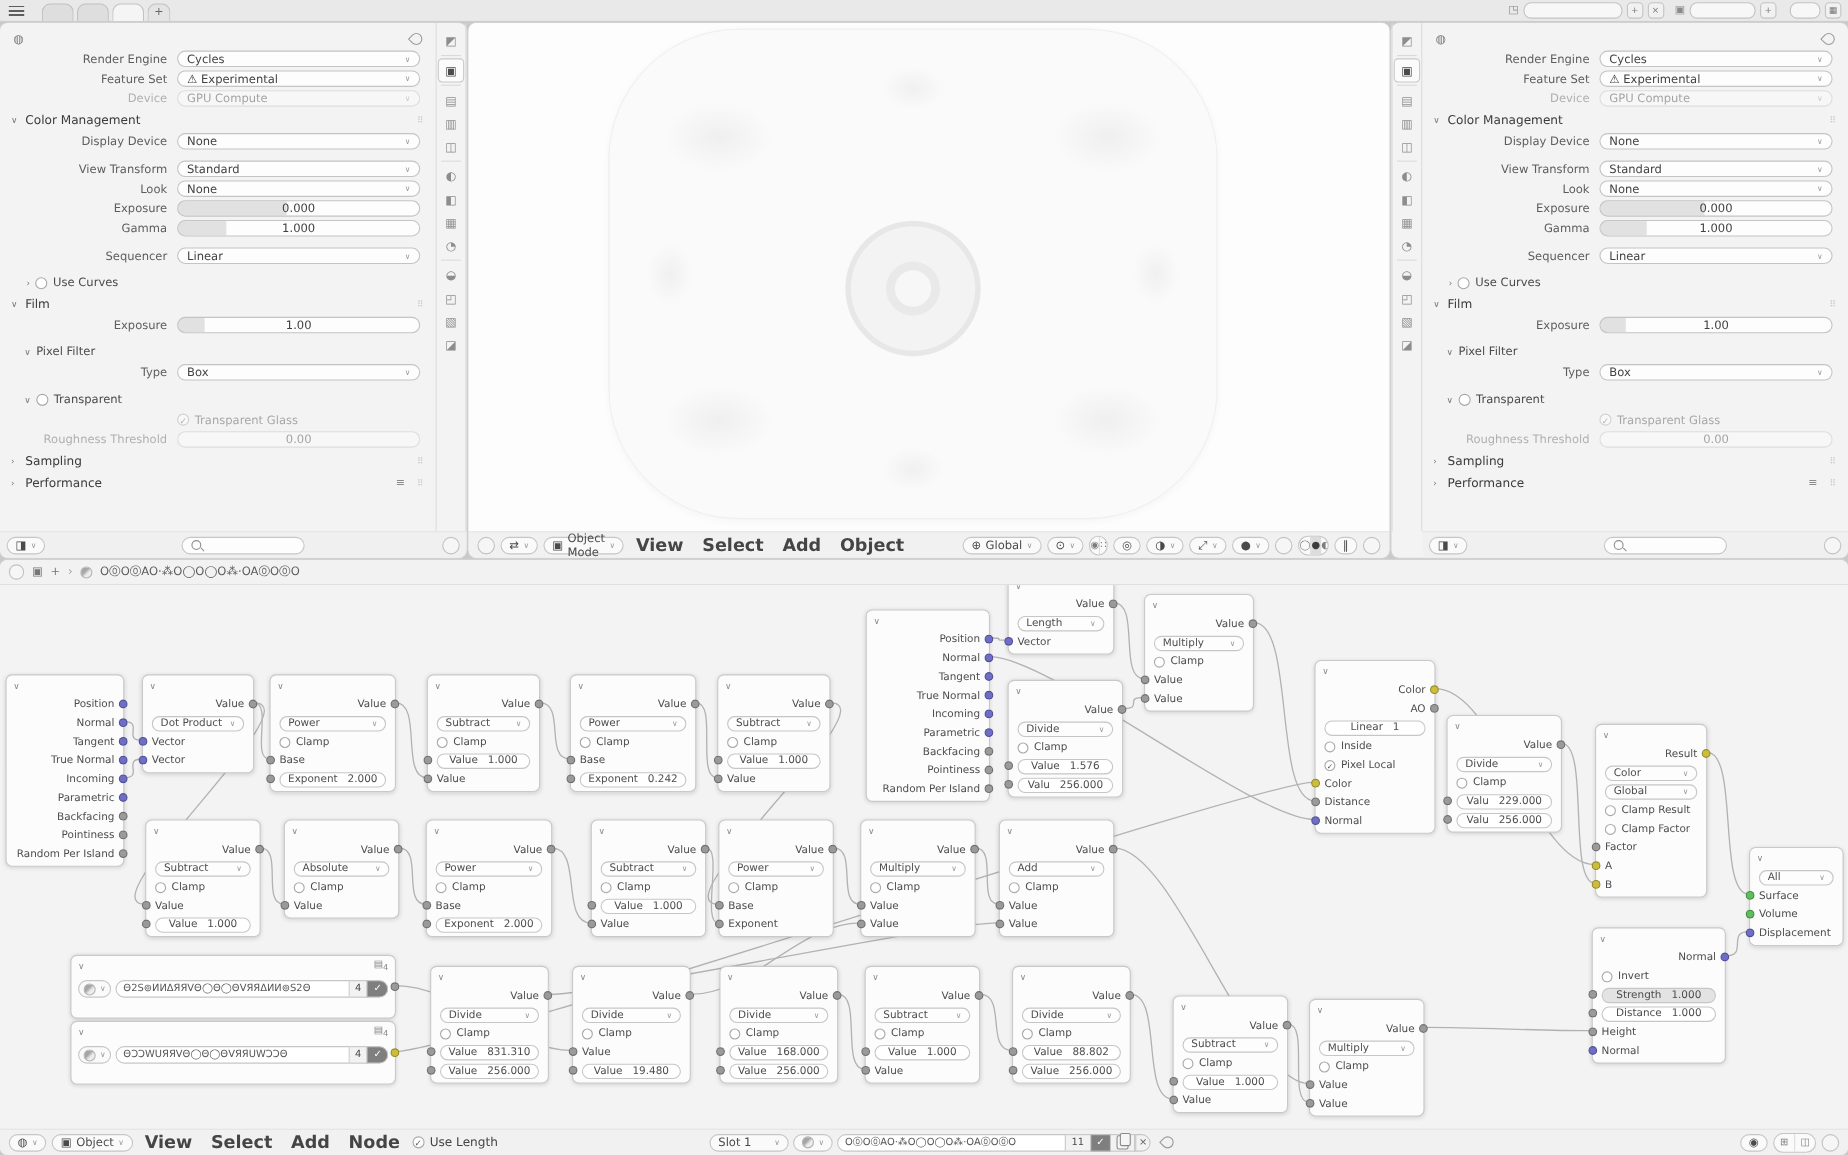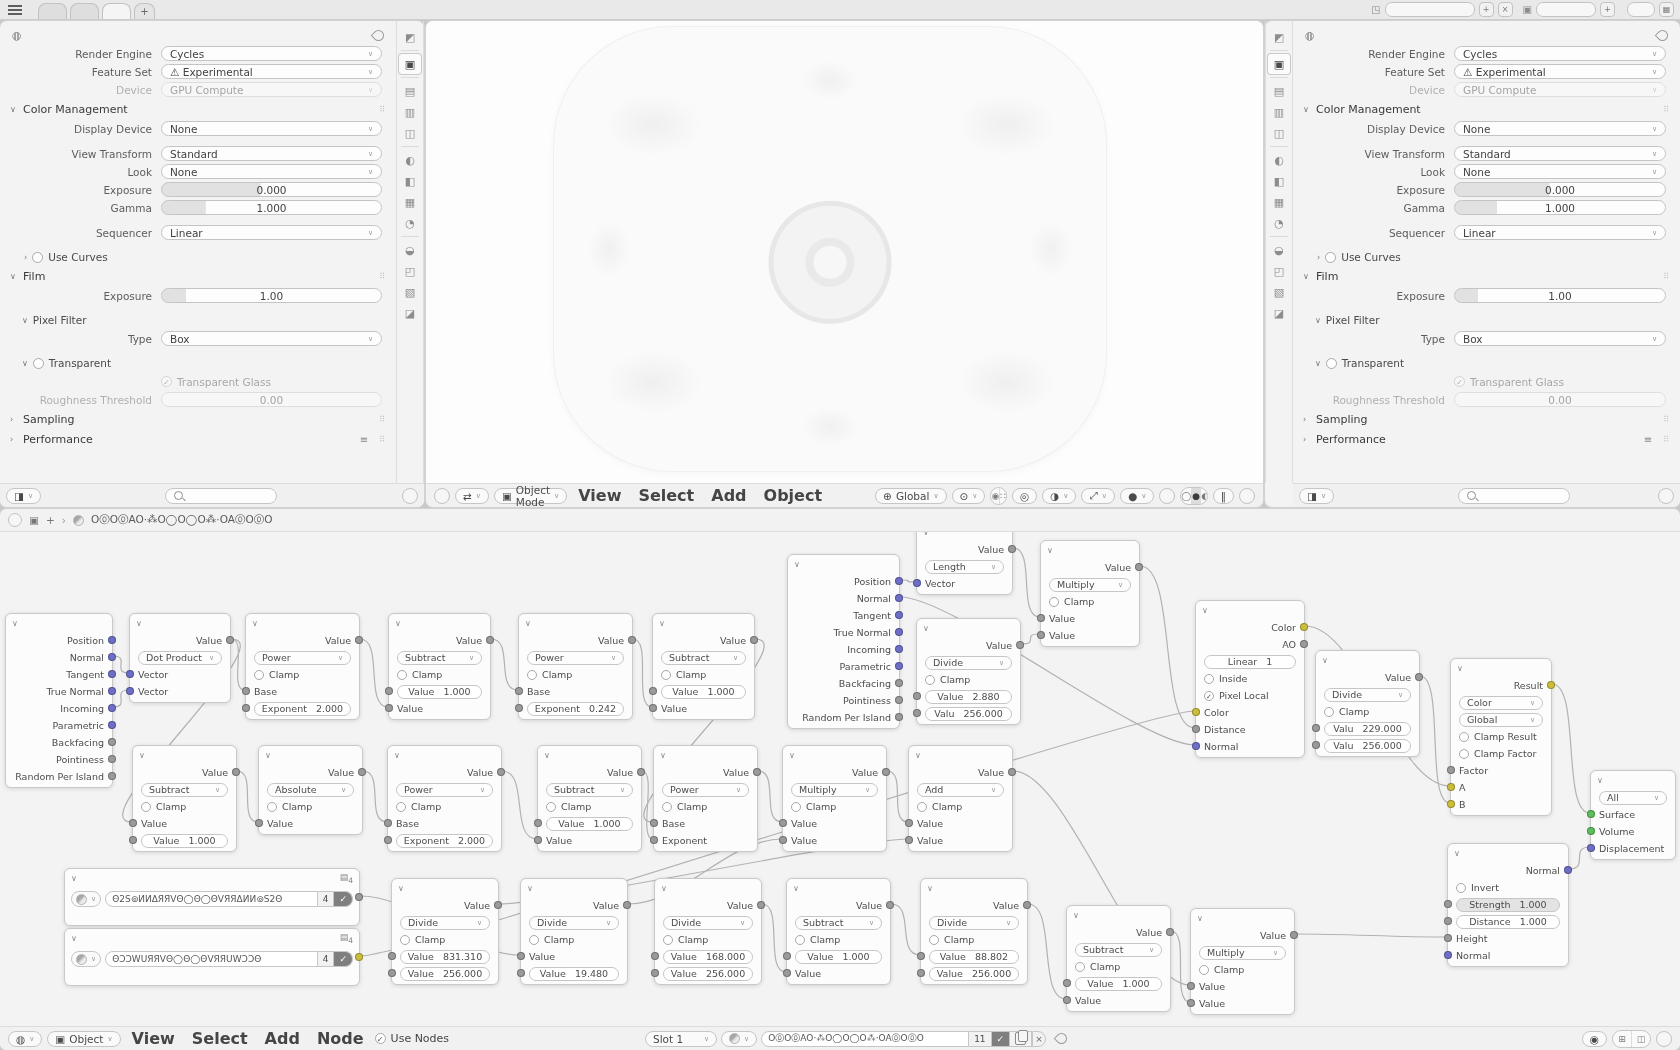--- a/index.html
+++ b/index.html
@@ -1042,21 +1042,21 @@
               </span>
             </div>
             <div class="n-row">
               <span class="ncb"></span>
               <span>Clamp</span>
             </div>
             <div class="n-row">
               <span class="sock si" style="background:#9a9a9a"></span>
               <span class="fpill">
                 <span>Value</span>
-                <span>2.880</span>
+                <span>1.576</span>
               </span>
             </div>
             <div class="n-row">
               <span class="sock si" style="background:#9a9a9a"></span>
               <span class="fpill">
                 <span>Valu</span>
                 <span>256.000</span>
               </span>
             </div>
           </div>
@@ -1488,21 +1488,21 @@
       <span class="vpill">
           <span>▣</span>
           <span>Object</span>
           <span class="car">∨</span>
         </span>
       <span class="menu">View</span>
       <span class="menu">Select</span>
       <span class="menu">Add</span>
       <span class="menu">Node</span>
       <span class="cb" style="font-size:8px">✓</span>
-      <span style="font-size:11px;color:#454545">Use Nodes</span>
+      <span style="font-size:11px;color:#454545">Use Length</span>
       <span class="mid">
         <span class="vpill" style="width:72px;justify-content:space-between">
             <span>Slot 1</span>
             <span class="car">∨</span>
           </span>
         <span class="vpill">
             <span class="sphere"></span>
             <span class="car">∨</span>
           </span>
         <span style="display:flex;align-items:center">

